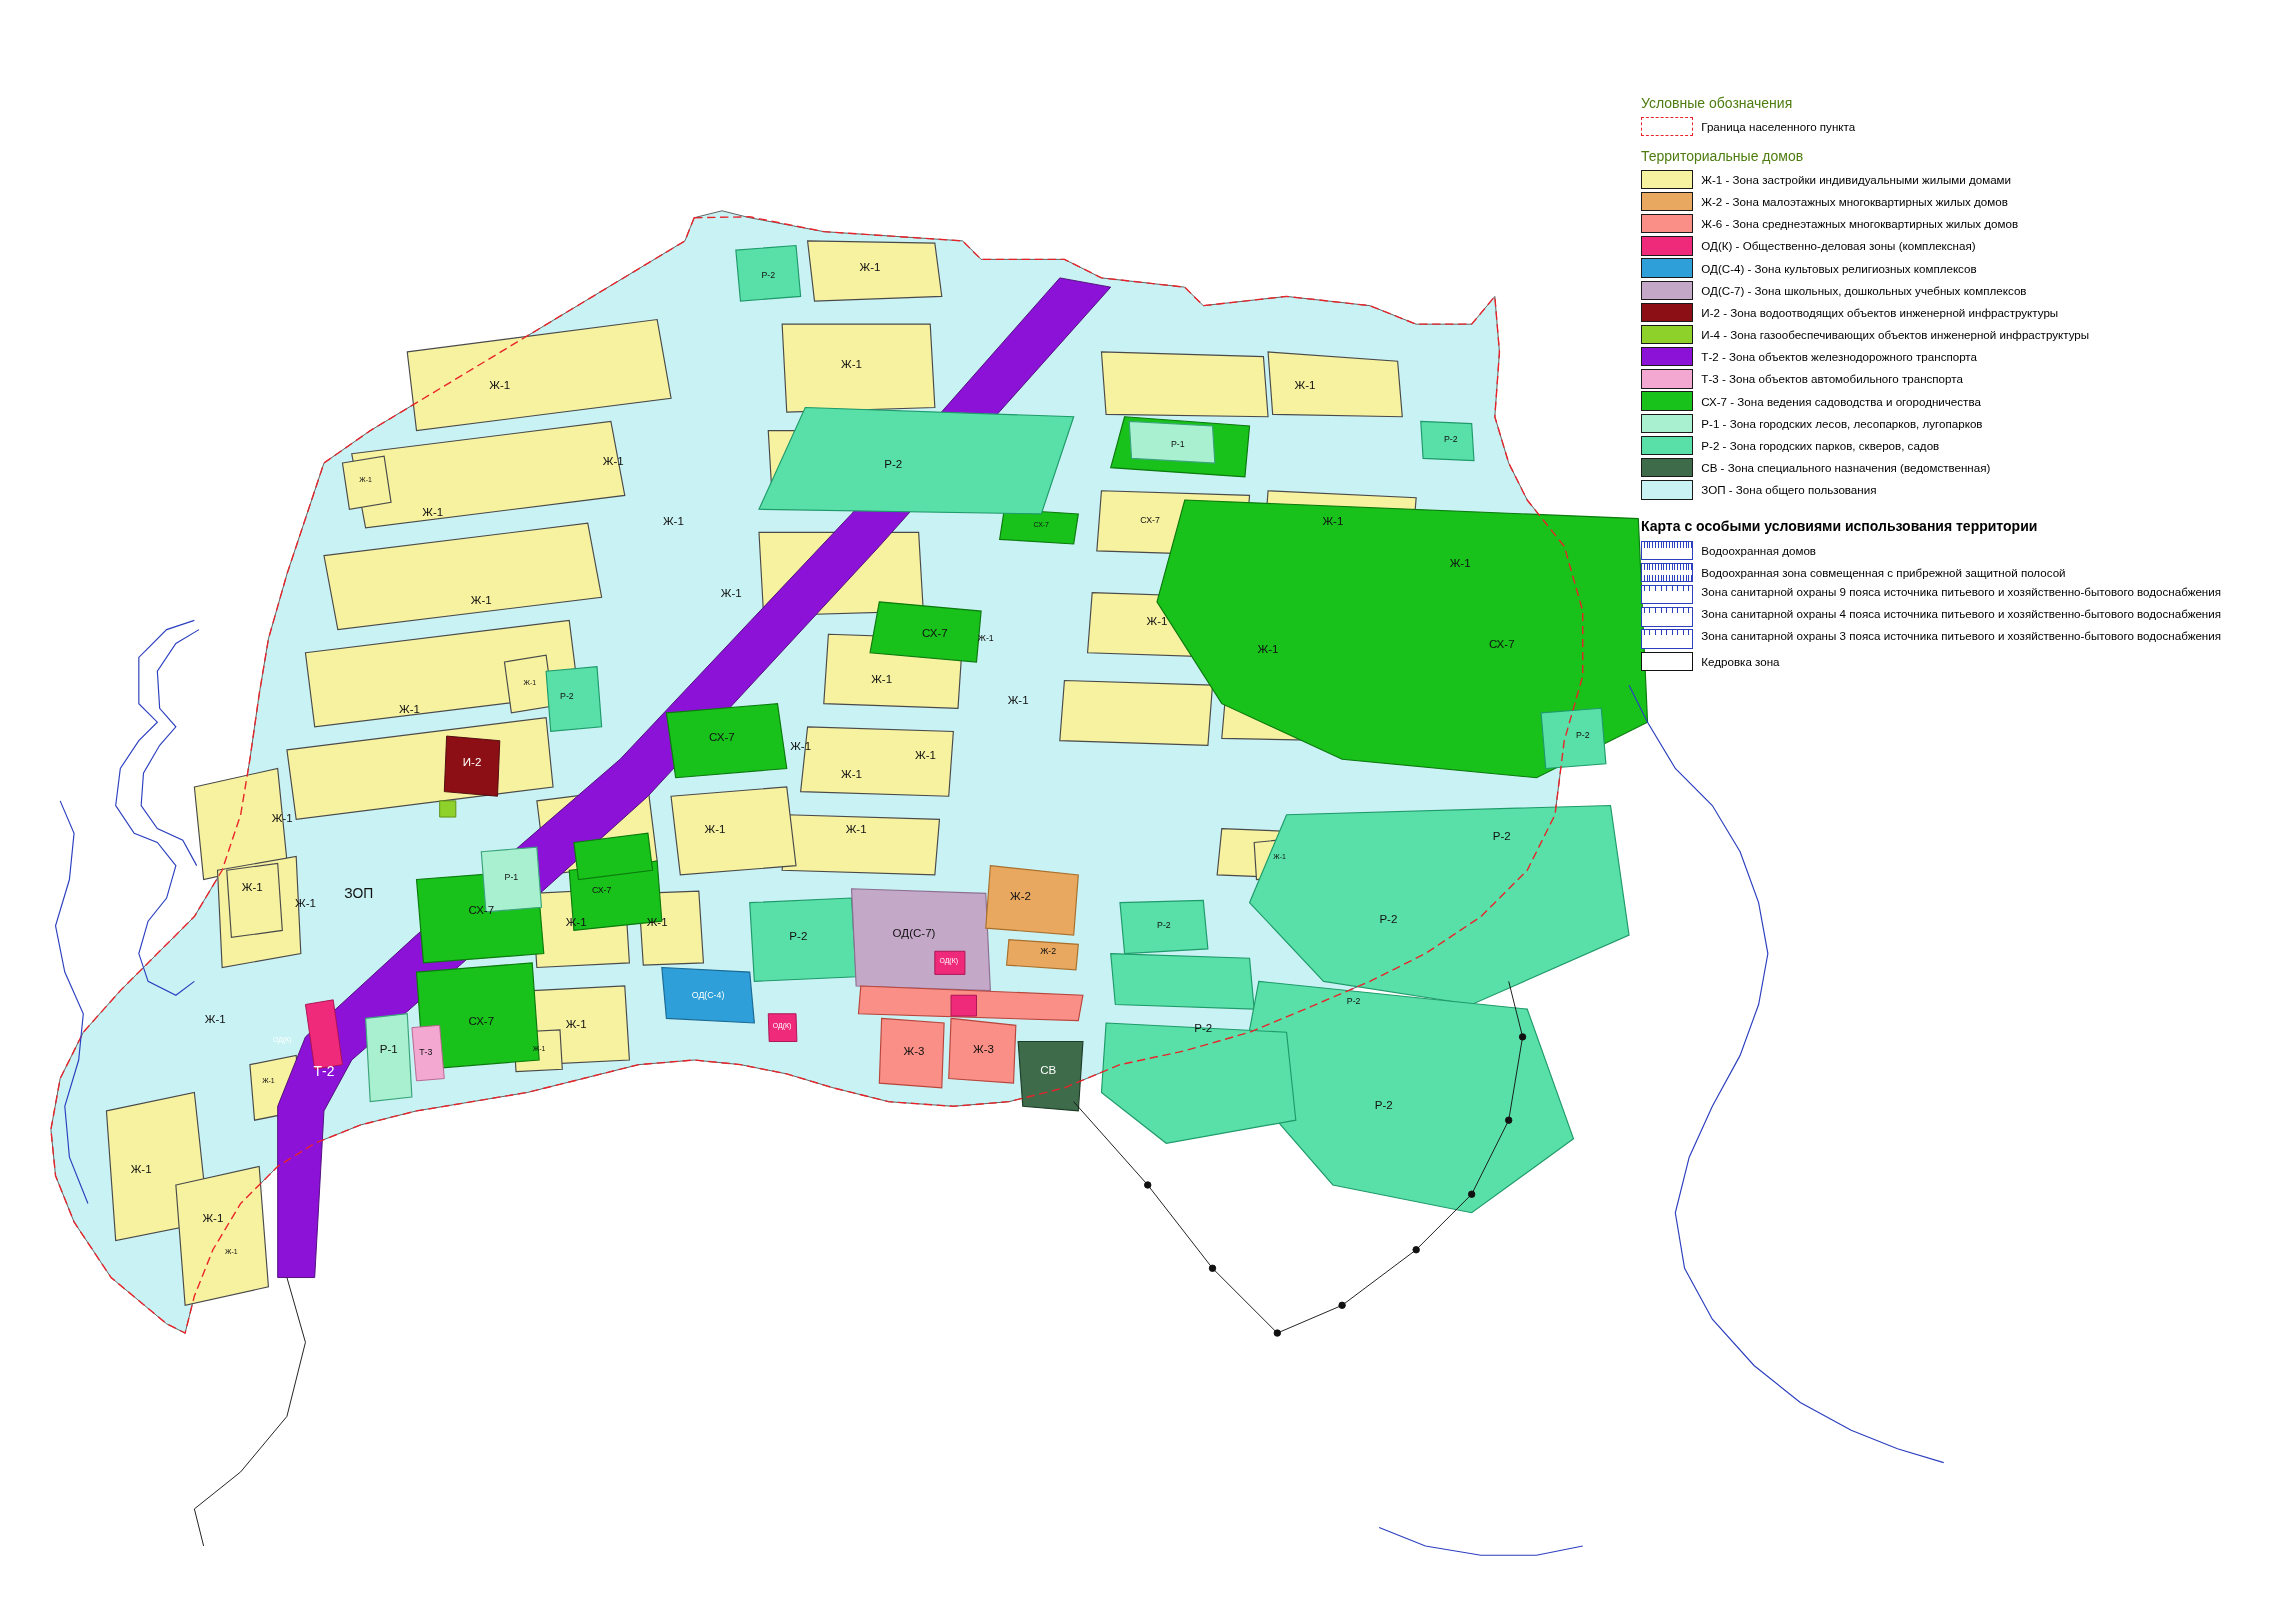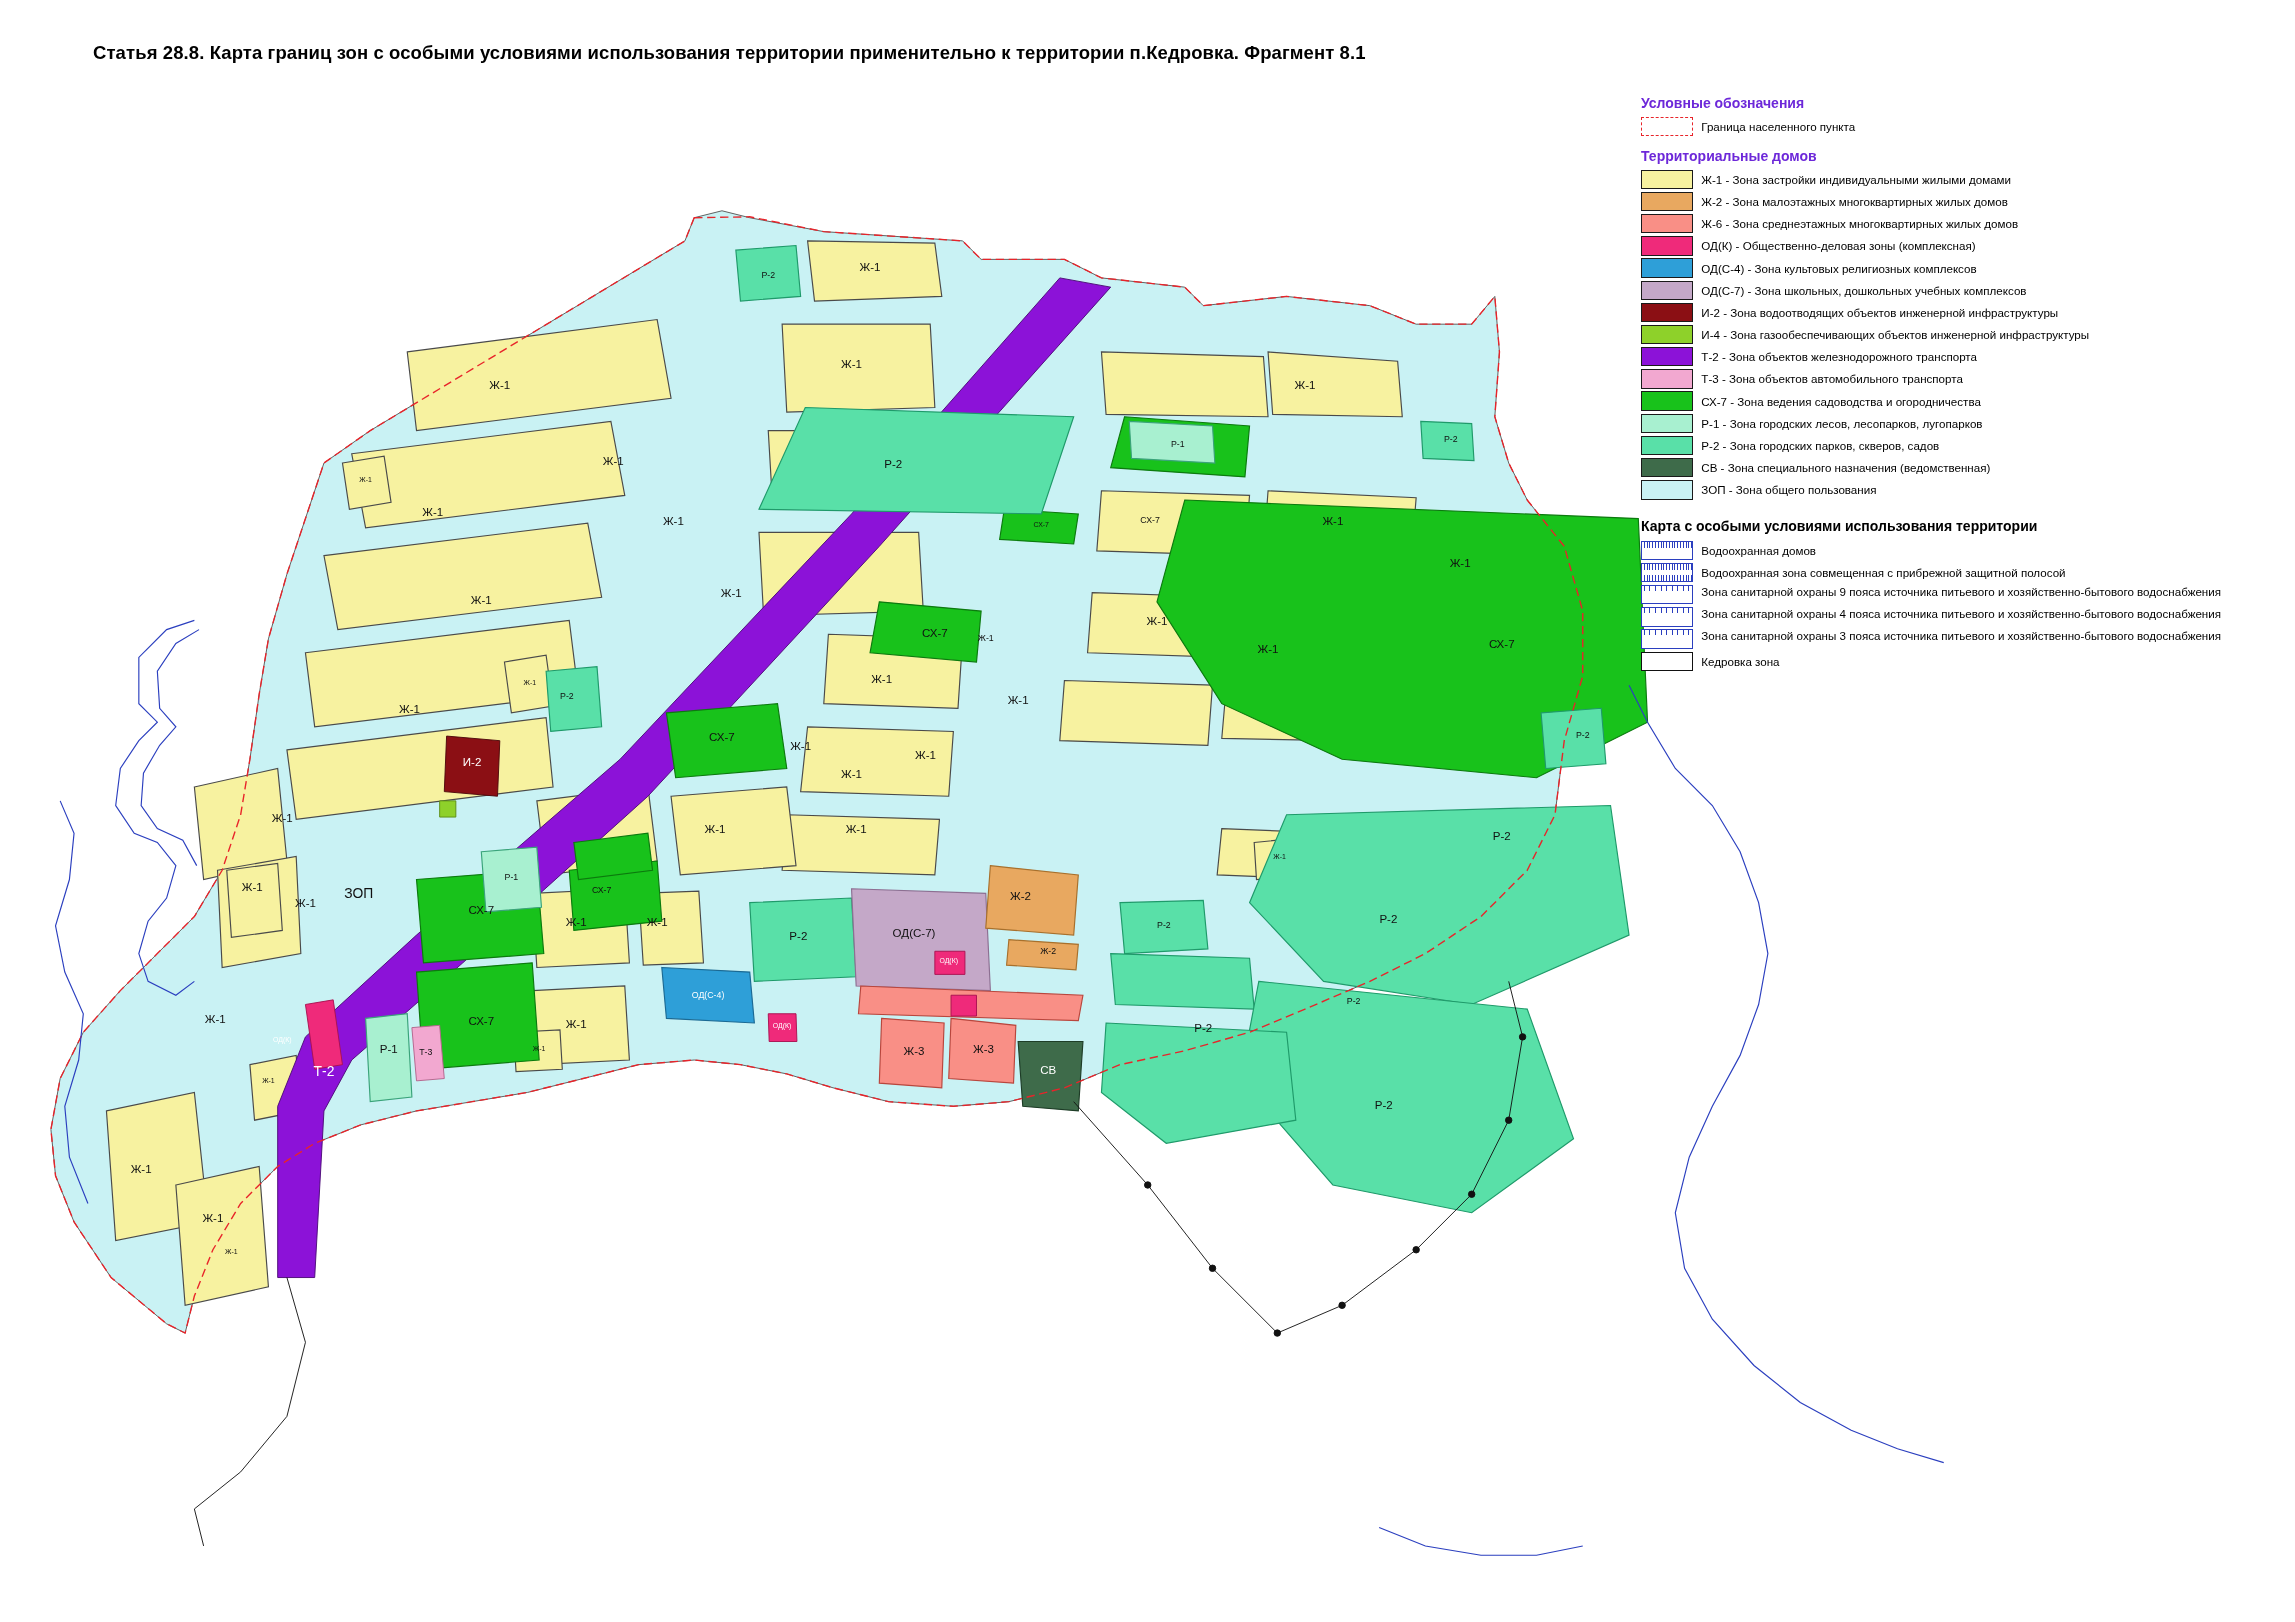--- a/index.html
+++ b/index.html
@@ -12,21 +12,21 @@
   #page{position:absolute;left:0;top:0;width:2295px;height:1623px;overflow:hidden;background:#fff;}
 
   
   .title{
     position:absolute;left:93px;top:42px;width:1852px;
     font-size:18.5px;font-weight:bold;color:#000;letter-spacing:0.1px;
   }
 
   
   .legend{position:absolute;left:1641px;top:95px;width:611px;}
-  .legend-h{font-size:14px;font-weight:bold;color:#6d28d9;margin:0 0 5.6px 0;}
+  .legend-h{font-size:14px;font-weight:normal;color:#4d7c0f;margin:0 0 5.6px 0;}
   .legend-h.sub{margin-top:12px;}
   .legend-h2{font-size:14px;font-weight:bold;color:#000;margin:18.5px 0 6.5px 0;}
   .lrow{display:flex;align-items:flex-start;margin-bottom:2.8px;}
   .sw{
     width:52px;height:19.4px;flex:0 0 52px;margin-right:8.3px;
     border:0.7px solid #1a1a1a;box-sizing:border-box;
   }
   .sw.dashed{border:0.9px dashed #e8242a;background:#fff;}
   .ltext{font-size:11.6px;color:#000;line-height:1.18;padding-top:3.2px;}
   .ltext.two{padding-top:0;}
@@ -42,21 +42,20 @@
   .zl.sm{font-size:19px;}
   .zl.xs{font-size:15px;}
   .zl.big{font-size:30px;}
   .zl.w{fill:#fff;}
 </style>
 </head>
 <body>
 
 <div id="page">
 
-  <div class="title">Статья 28.8. Карта границ зон с особыми условиями использования территории применительно к территории п.Кедровка. Фрагмент 8.1</div>
 
   <svg id="map" viewBox="0 0 4959 3506" xmlns="http://www.w3.org/2000/svg">
     <defs>
       <pattern id="hatchV" width="10" height="10" patternUnits="userSpaceOnUse">
         <path d="M0,0 L0,10" stroke="#2b3fbf" stroke-width="1.6"></path>
       </pattern>
     </defs>
 
     <g>
       <path d="M620,1240 L700,1000 L800,930 L1480,520 L1500,470 L1560,455 L1620,470

